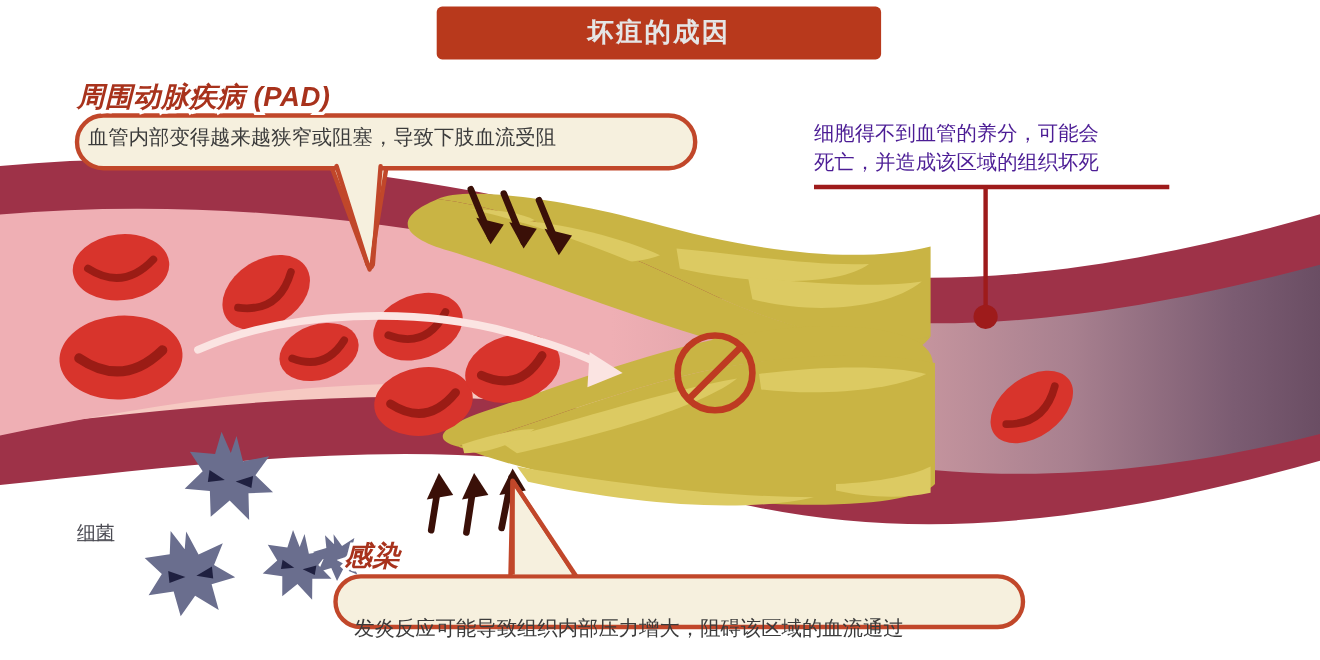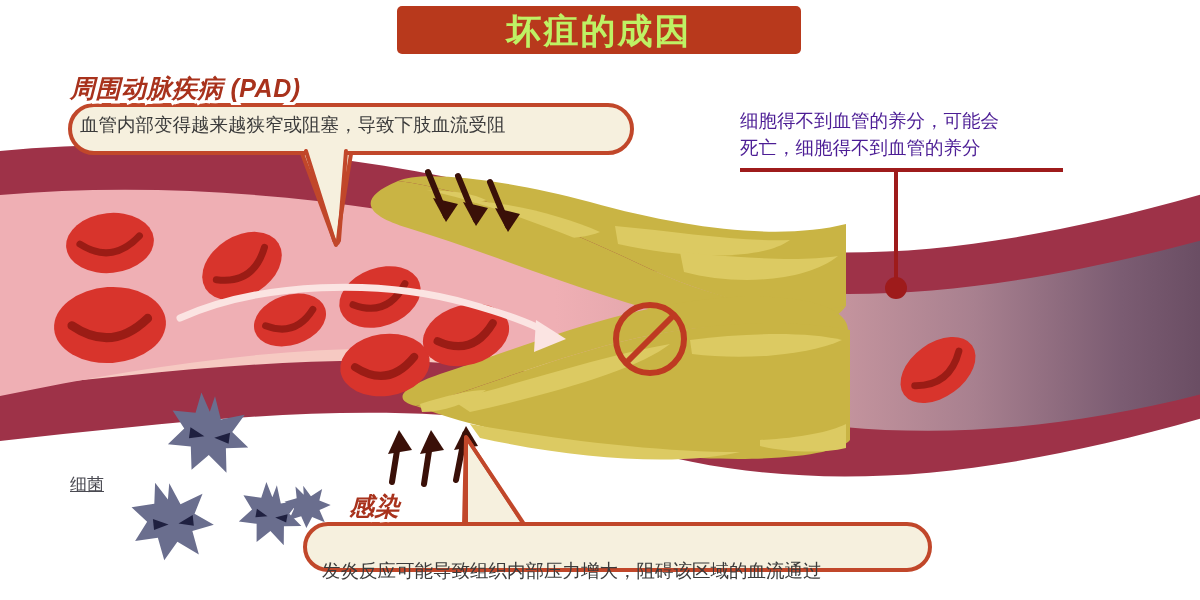--- a/index.html
+++ b/index.html
@@ -25,22 +25,22 @@
   #title-banner{
     position:absolute;
     left:397px; top:6px;
     width:404px; height:48px;
     background:#B8391C;
     border-radius:5px;
     display:flex;align-items:center;justify-content:center;
     box-sizing:border-box;
   }
   #title-banner .t{
-    color:#bef264;
-    font-size:35px;
+    color:#e5e5e5;
+    font-size:24px;
     font-weight:700;
     letter-spacing:2px;
     line-height:1;
   }
 
   
   .callout-text{
     position:absolute;
     color:#3b3b3b;
     font-size:18.5px;
@@ -57,21 +57,21 @@
     color:#A8321C;
     font-size:25px;
     letter-spacing:0.5px;
     line-height:1;
     white-space:nowrap;
     -webkit-text-stroke:6px #ffffff;
     paint-order:stroke fill;
   }
   .tag span{ position:relative; }
   #pad-tag{ left:70px; top:76px; }
-  #inf-tag{ left:313px; top:494px;margin-left:36px; }
+  #inf-tag{ left:313px; top:494px; }
 
   
   #necrosis-note{
     position:absolute;
     left:740px; top:108px;
     color:#4c1d95;
     font-size:18.5px;
     line-height:1.45;
     white-space:nowrap;
   }
@@ -345,18 +345,18 @@
   </div>
   <div class="callout-text" id="pad-body">血管内部变得越来越狭窄或阻塞，导致下肢血流受阻</div>
 
   <div class="tag" id="inf-tag">
     <span>感染</span>
   </div>
   <div class="callout-text" id="inf-body">发炎反应可能导致组织内部压力增大，阻碍该区域的血流通过</div>
 
   <div id="necrosis-note">
     <div>细胞得不到血管的养分，可能会</div>
-    <div>死亡，细胞得不到血管的养分</div>
+    <div>死亡，并造成该区域的组织坏死</div>
   </div>
 
   <div id="bacteria-label">细菌</div>
 
 </div>
 
 </body></html>

